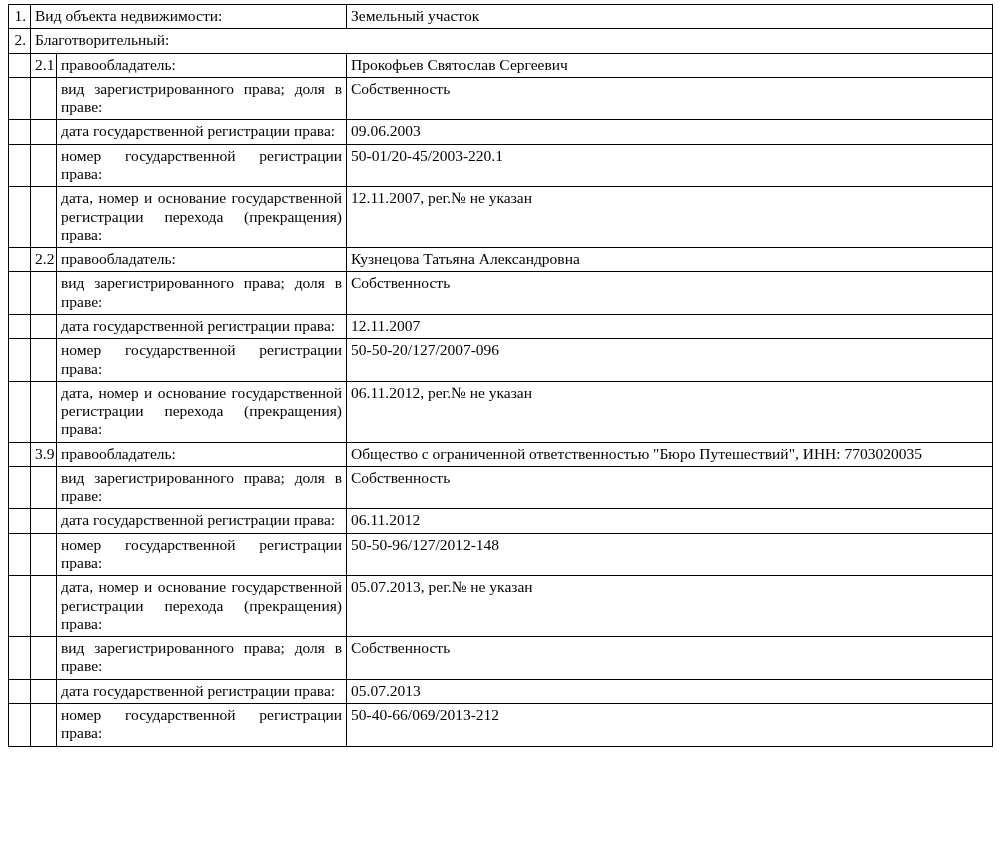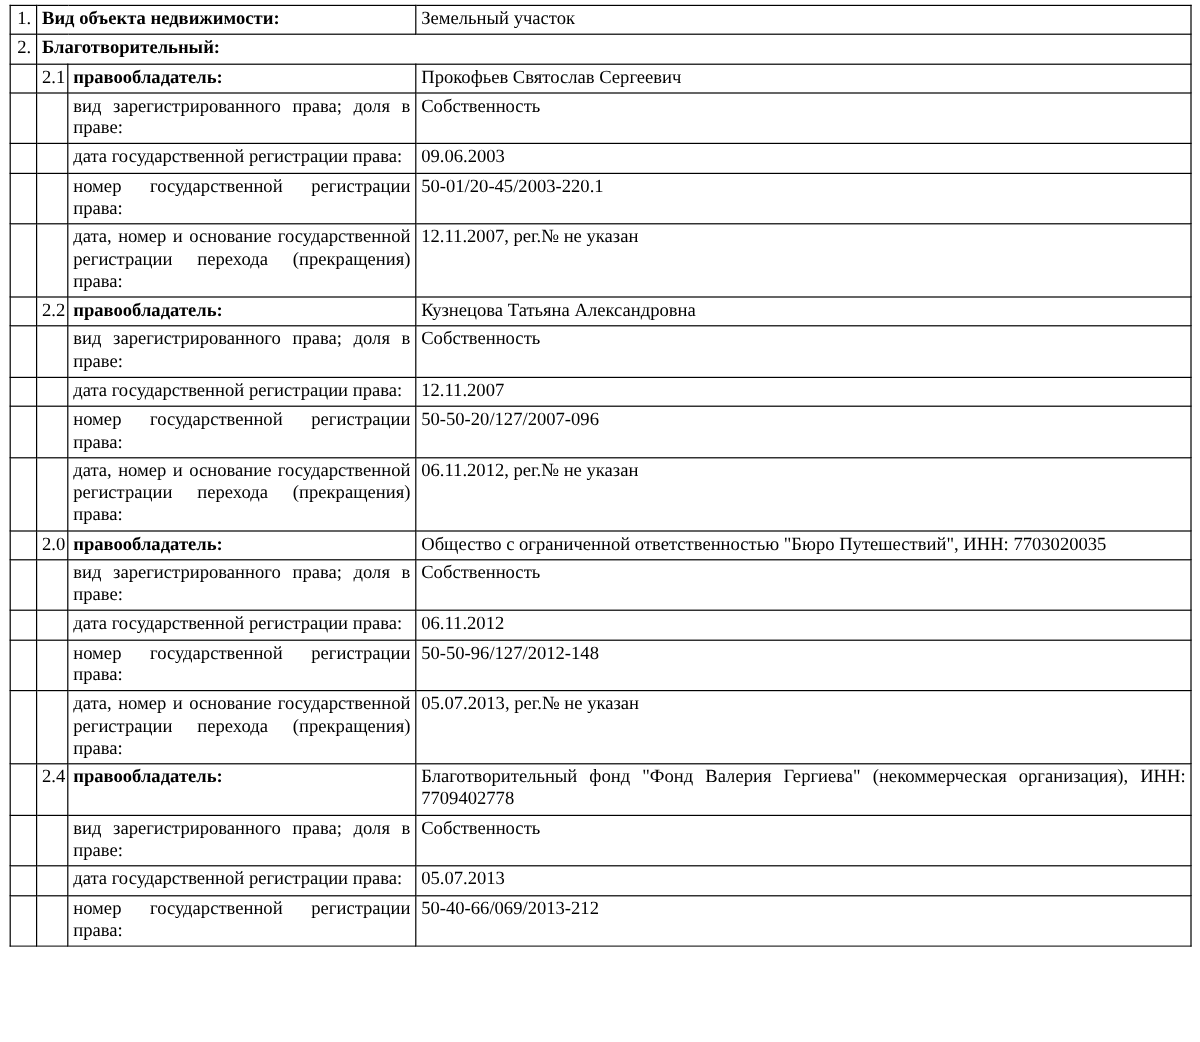--- a/index.html
+++ b/index.html
@@ -43,21 +43,20 @@
   }
   td.sub {
     text-align: right;
     padding-left: 3px;
     padding-right: 0;
     border-right: none;
     border-left: 1px solid #000;
   }
   td.label-span {
     border-left: none;
-    font-weight: bold;
   }
   td.label {
     border-left: none;
     text-align: justify;
     text-align-last: justify;
     hyphens: none;
   }
   td.label > span {
     display: block;
     text-align: justify;
@@ -168,21 +167,21 @@
         <tr>
           <td class="num"></td>
           <td class="sub"></td>
           <td class="label">
             <span>дата, номер и основание государственной регистрации перехода (прекращения) права:</span>
           </td>
           <td class="value">06.11.2012, рег.№ не указан</td>
         </tr>
         <tr>
           <td class="num"></td>
-          <td class="sub">2.0</td>
+          <td class="sub">3.9</td>
           <td class="label-span">правообладатель:</td>
           <td class="value">Общество с ограниченной ответственностью "Бюро Путешествий", ИНН: 7703020035</td>
         </tr>
         <tr>
           <td class="num"></td>
           <td class="sub"></td>
           <td class="label">
             <span>вид зарегистрированного права; доля в праве:</span>
           </td>
           <td class="value">Собственность</td>
@@ -203,28 +202,20 @@
           </td>
           <td class="value">50-50-96/127/2012-148</td>
         </tr>
         <tr>
           <td class="num"></td>
           <td class="sub"></td>
           <td class="label">
             <span>дата, номер и основание государственной регистрации перехода (прекращения) права:</span>
           </td>
           <td class="value">05.07.2013, рег.№ не указан</td>
-        </tr>
-        <tr>
-          <td class="num"></td>
-          <td class="sub">2.4</td>
-          <td class="label-span">правообладатель:</td>
-          <td class="value just">
-            <span>Благотворительный фонд "Фонд Валерия Гергиева" (некоммерческая организация), ИНН: 7709402778</span>
-          </td>
         </tr>
         <tr>
           <td class="num"></td>
           <td class="sub"></td>
           <td class="label">
             <span>вид зарегистрированного права; доля в праве:</span>
           </td>
           <td class="value">Собственность</td>
         </tr>
         <tr>

